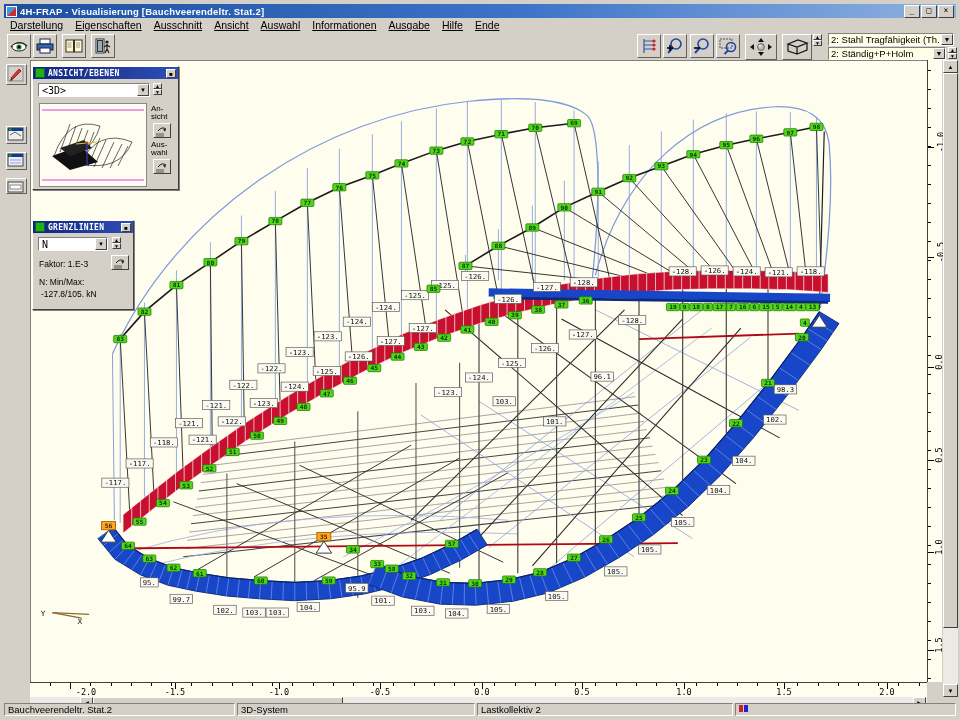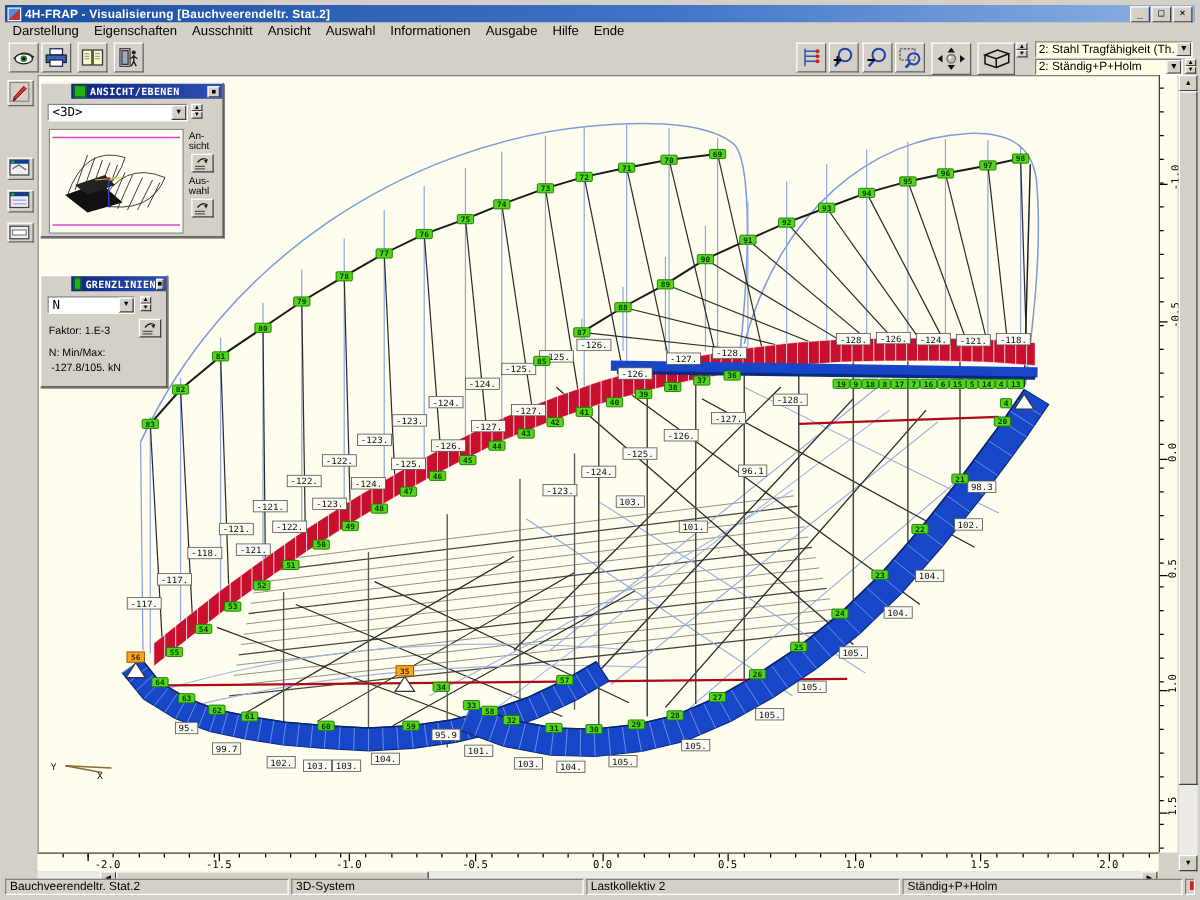--- a/index.html
+++ b/index.html
@@ -6,21 +6,21 @@
   body{width:960px;height:720px;overflow:hidden;background:#D4D0C8;font-family:"Liberation Sans",sans-serif;position:relative;}
   .app{position:absolute;inset:0;border:2px solid #D4D0C8;box-sizing:border-box;}
   
   .titlebar{position:absolute;left:2px;top:2px;right:2px;height:14px;background:linear-gradient(90deg,#1C4FA0,#3E74C8 55%,#8FB2E0);display:flex;align-items:center;padding:0 2px;box-sizing:border-box;}
   .titlebar .ticon{width:11px;height:11px;margin-right:3px;background:linear-gradient(135deg,#4F8FE0 50%,#C23030 50%);border:1px solid #fff;box-sizing:border-box;}
   .titlebar .ttext{color:#fff;font-size:9.5px;font-weight:bold;white-space:nowrap;letter-spacing:.2px;}
   .winbtns{margin-left:auto;display:flex;gap:1px;}
   .winbtn{width:14px;height:11px;background:#D4D0C8;border:1px solid;border-color:#fff #404040 #404040 #fff;font-size:8px;line-height:9px;text-align:center;font-family:"DejaVu Sans Mono",monospace;color:#000;}
   
   .menubar{position:absolute;left:2px;top:16px;right:2px;height:14px;background:#D4D0C8;display:flex;align-items:center;font-size:10.5px;color:#000;}
-  .menuitem{padding:12px 6px;white-space:nowrap;}
+  .menuitem{padding:12px 6px;white-space:nowrap;text-decoration:underline;}
   
   .toolbar{position:absolute;left:2px;top:30px;right:2px;height:28px;background:#D4D0C8;}
   .tbtn{position:absolute;top:2px;width:24px;height:24px;background:#D4D0C8;border:1px solid;border-color:#fff #606060 #606060 #fff;box-sizing:border-box;}
   .tbtn svg{display:block;margin:1px auto;}
   .combo{position:absolute;height:13px;background:#FFFFE6;border:1px solid;border-color:#808080 #fff #fff #808080;font-size:9.5px;line-height:12px;padding:0 2px;box-sizing:border-box;white-space:nowrap;overflow:hidden;color:#000;}
   .combo .drop{position:absolute;right:0;top:0;width:12px;height:11px;background:#D4D0C8;border:1px solid;border-color:#fff #404040 #404040 #fff;font-size:7px;text-align:center;line-height:10px;box-sizing:border-box;}
   .spin{position:absolute;width:9px;display:flex;flex-direction:column;}
   .spin div{height:6px;background:#D4D0C8;border:1px solid;border-color:#fff #404040 #404040 #fff;font-size:5px;line-height:5px;text-align:center;box-sizing:border-box;}
   
   .leftstrip{position:absolute;left:2px;top:58px;width:26px;bottom:13px;background:#D4D0C8;}
@@ -35,21 +35,21 @@
   .tick{position:absolute;background:#000;}
   
   .hscroll{position:absolute;left:28px;top:695px;width:897px;height:12px;background:#ECEAE4;}
   .vscroll{position:absolute;left:941px;top:58px;width:15px;height:637px;background:#ECEAE4;}
   .scrollbtn{position:absolute;background:#D4D0C8;border:1px solid;border-color:#fff #404040 #404040 #fff;font-size:6px;text-align:center;box-sizing:border-box;color:#000;}
   .thumb{position:absolute;background:#D4D0C8;border:1px solid;border-color:#fff #404040 #404040 #fff;box-sizing:border-box;}
   
   .statusbar{position:absolute;left:2px;bottom:2px;right:2px;height:13px;background:#D4D0C8;display:flex;gap:2px;font-size:9.5px;}
   .statusfield{border:1px solid;border-color:#808080 #fff #fff #808080;padding:0 3px;line-height:11px;white-space:nowrap;overflow:hidden;box-sizing:border-box;color:#000;}
   
-  .panel{position:absolute;background:#D4D0C8;border:1px solid;border-color:#fff #404040 #404040 #fff;box-shadow:1px 1px 0 #808080;box-sizing:border-box;padding-left:24px;}
+  .panel{position:absolute;background:#D4D0C8;border:1px solid;border-color:#fff #404040 #404040 #fff;box-shadow:1px 1px 0 #808080;box-sizing:border-box;}
   .ptitle{height:12px;background:linear-gradient(90deg,#10247E,#2E4FB4);display:flex;align-items:center;padding:0 2px;}
   .ptitle .picon{width:8px;height:8px;background:#22B014;border:1px solid #063;margin-right:3px;}
   .ptitle .ptext{color:#fff;font-size:8px;font-weight:bold;font-family:"DejaVu Sans Mono",monospace;letter-spacing:.3px;}
   .pclose{margin-left:auto;width:10px;height:9px;background:#D4D0C8;border:1px solid;border-color:#fff #404040 #404040 #fff;font-size:6px;line-height:8px;text-align:center;box-sizing:border-box;}
   .pcombo{position:absolute;height:14px;background:#fff;border:1px solid;border-color:#808080 #fff #fff #808080;font-size:10px;font-family:"DejaVu Sans Mono",monospace;line-height:13px;padding:0 3px;box-sizing:border-box;color:#000;}
   .mono{font-family:Liberation Sans, sans-serif;color:#000;}
   .mini-ico-btn{position:absolute;width:18px;height:15px;background:#D4D0C8;border:1px solid;border-color:#fff #404040 #404040 #fff;box-sizing:border-box;}
 </style>
 </head>
 <body>
@@ -908,21 +908,20 @@
   <div class="vscroll">
     <div class="scrollbtn" style="left:0;top:0;width:15px;height:13px;line-height:12px">▲</div>
     <div class="thumb" style="left:0;top:13px;width:15px;height:555px"></div>
     <div class="scrollbtn" style="left:0;bottom:0;width:15px;height:13px;line-height:12px">▼</div>
   </div>
 
   <div class="statusbar">
     <div class="statusfield" style="width:231px">Bauchveerendeltr. Stat.2</div>
     <div class="statusfield" style="width:238px">3D-System</div>
     <div class="statusfield" style="width:256px">Lastkollektiv 2</div>
-    <div class="statusfield" style="width:228px">Ständig+P+Holm</div>
     <div class="statusfield" style="flex:1">
       <svg width="9" height="9" viewBox="0 0 9 9">
           <rect x="0" y="1" width="4" height="7" fill="#C22"></rect>
           <rect x="5" y="1" width="4" height="7" fill="#22C"></rect>
         </svg>
     </div>
   </div>
 
   <div class="panel" style="left:30px;top:64px;width:147px;height:124px">
     <div class="ptitle">

